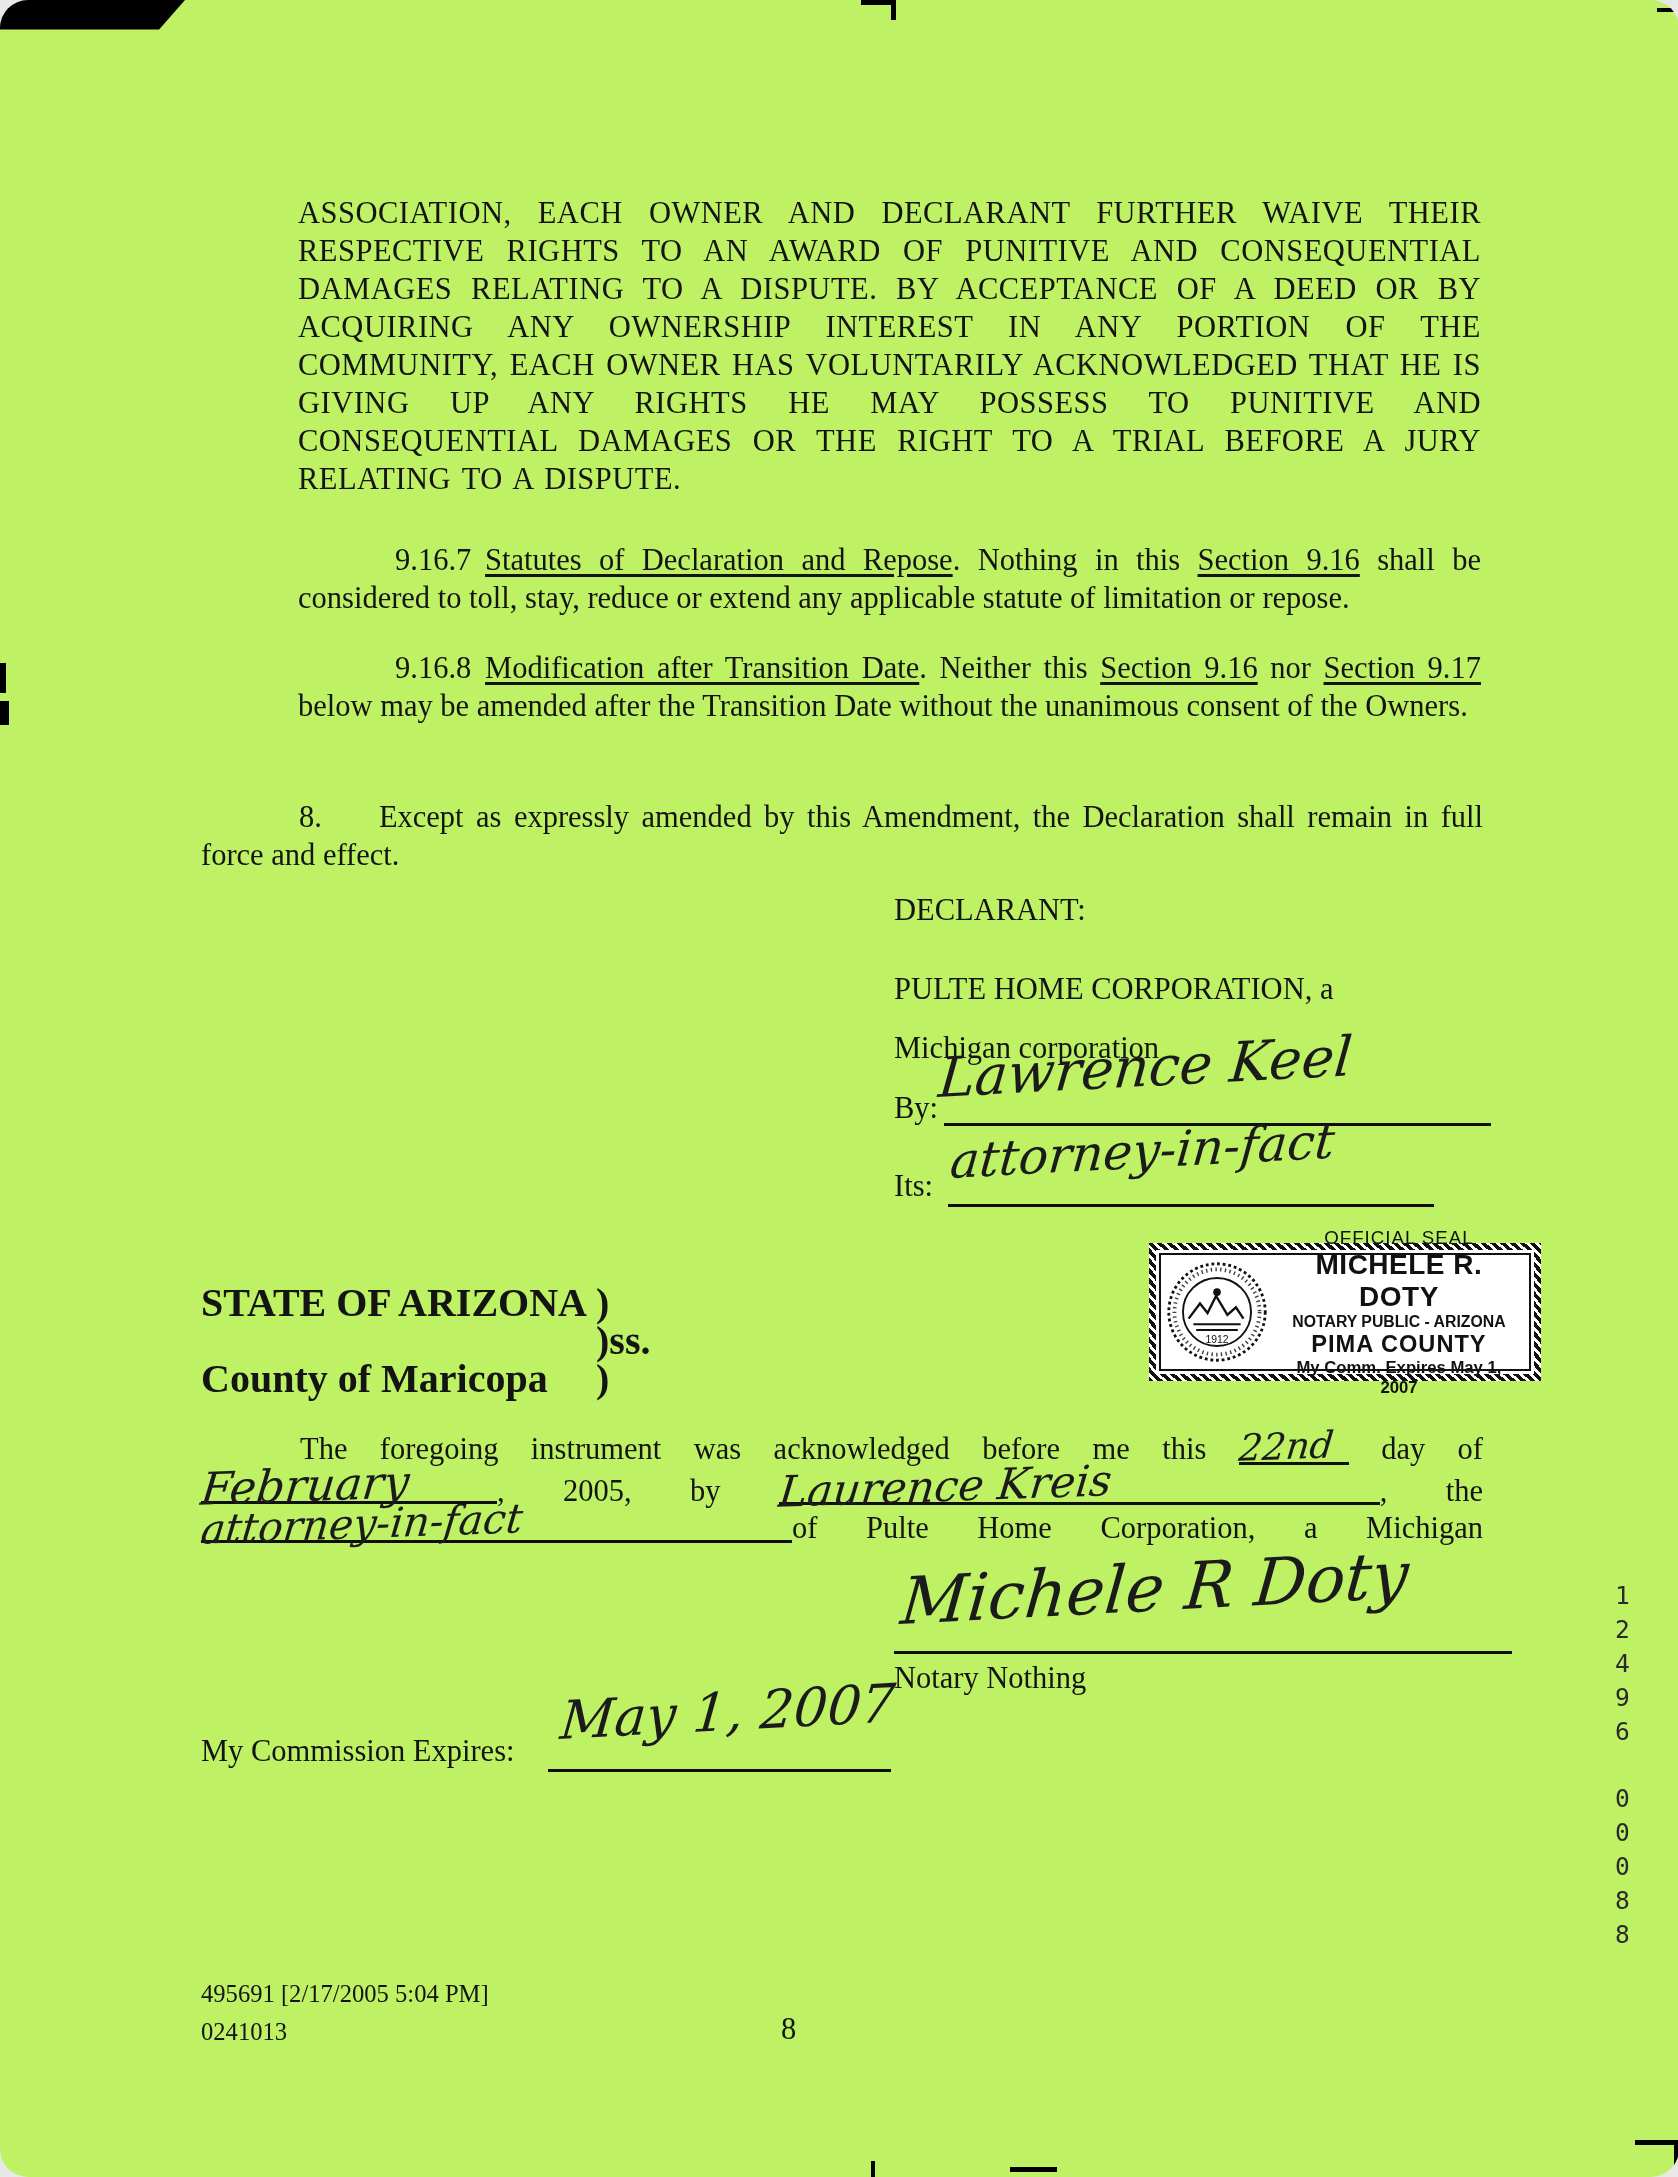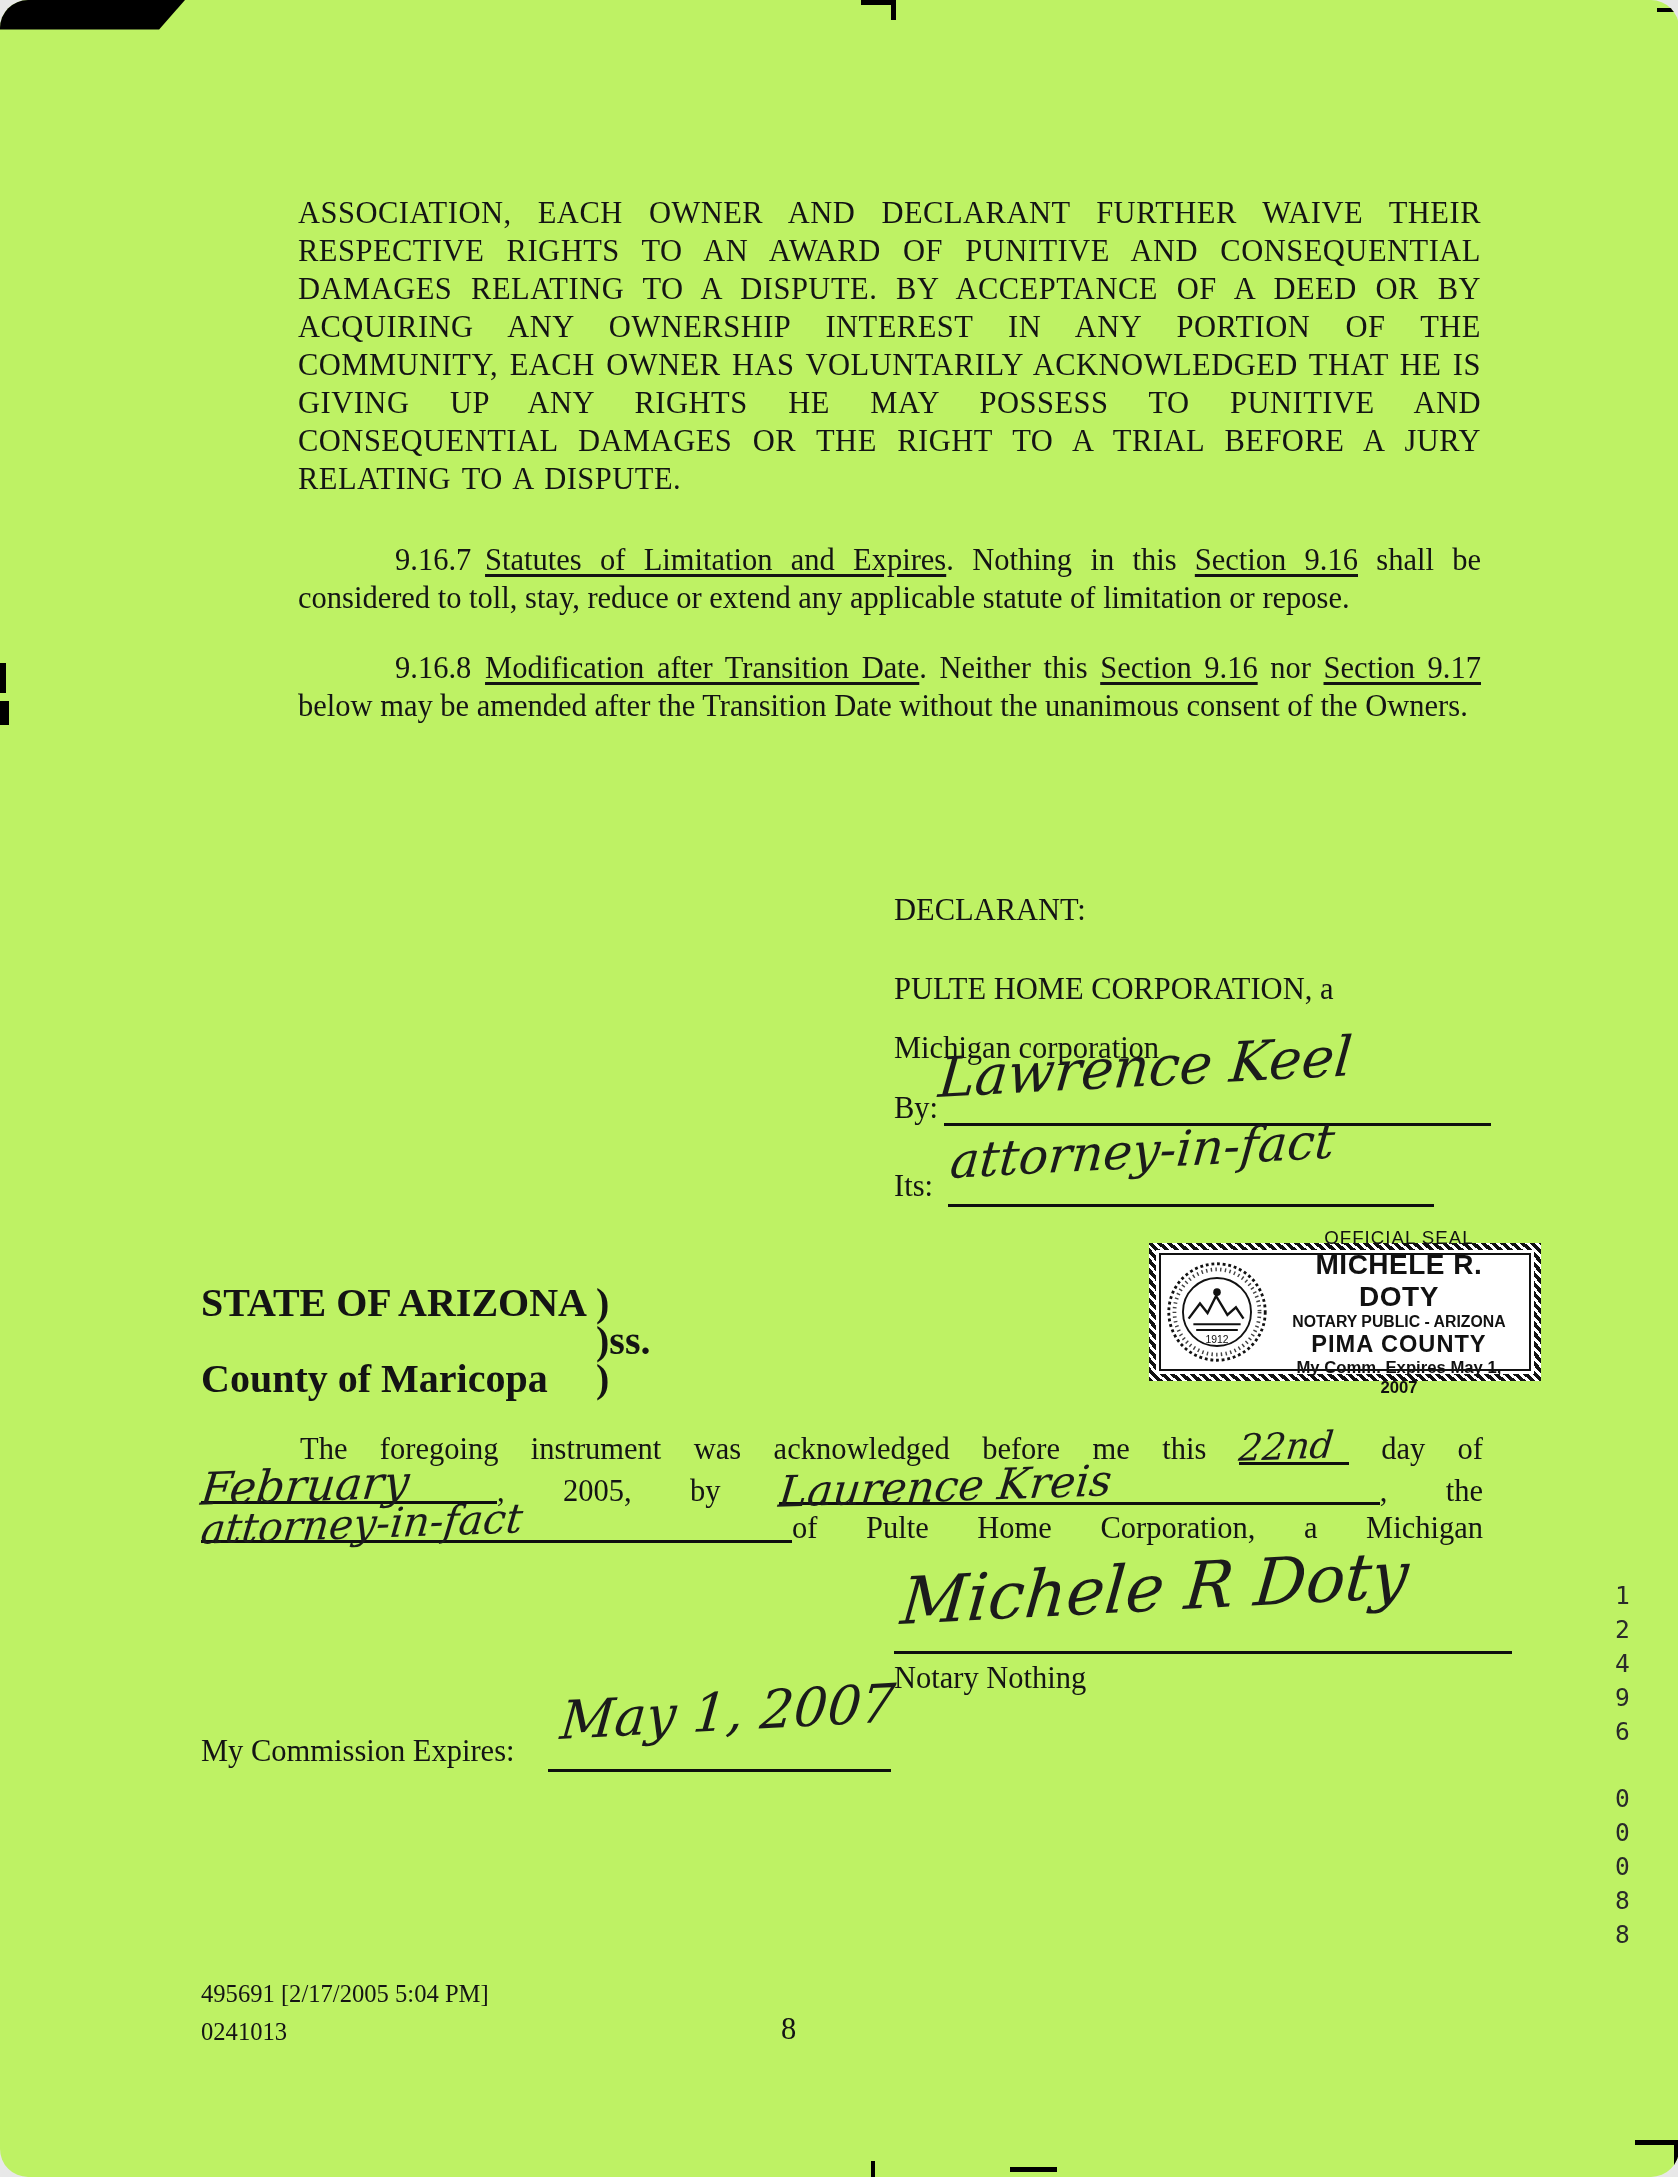--- a/index.html
+++ b/index.html
@@ -117,24 +117,25 @@
   <div class="artifact" style="left:1657px;top:7.9px;width:21.7px;height:3.9px;"></div>
   <div class="artifact" style="left:0;top:663px;width:5.9px;height:29.6px;"></div>
   <div class="artifact" style="left:0;top:701px;width:8.9px;height:23.6px;"></div>
   <div class="artifact" style="left:1635px;top:2140px;width:43px;height:4.9px;"></div>
   <div class="artifact" style="left:1674px;top:2140px;width:4.9px;height:37px;"></div>
   <div class="artifact" style="left:1010px;top:2167px;width:47px;height:4.9px;"></div>
   <div class="artifact" style="left:871px;top:2161px;width:3.9px;height:15.8px;"></div>
 
   <div class="para caps" style="left:298px;top:194px;width:1183px;">ASSOCIATION, EACH OWNER AND DECLARANT FURTHER WAIVE THEIR RESPECTIVE RIGHTS TO AN AWARD OF PUNITIVE AND CONSEQUENTIAL DAMAGES RELATING TO A DISPUTE.  BY ACCEPTANCE OF A DEED OR BY ACQUIRING ANY OWNERSHIP INTEREST IN ANY PORTION OF THE COMMUNITY, EACH OWNER HAS VOLUNTARILY ACKNOWLEDGED THAT HE IS GIVING UP ANY RIGHTS HE MAY POSSESS TO PUNITIVE AND CONSEQUENTIAL DAMAGES OR THE RIGHT TO A TRIAL BEFORE A JURY RELATING TO A DISPUTE.</div>
 
-  <div class="para" style="left:298px;top:541px;width:1183px;text-indent:97px;"><span class="secnum">9.16.7</span><span class="uline">Statutes of Limitation and Expires</span><span>.  Nothing in this </span><span class="uline">Section 9.16</span><span> shall be considered to toll, stay, reduce or extend any applicable statute of limitation or repose.</span></div>
+  <div class="para" style="left:298px;top:541px;width:1183px;text-indent:97px;"><span class="secnum">9.16.7</span><span class="uline">Statutes of Declaration and Repose</span><span>.  Nothing in this </span><span class="uline">Section 9.16</span><span> shall be considered to toll, stay, reduce or extend any applicable statute of limitation or repose.</span></div>
 
   <div class="para" style="left:298px;top:649px;width:1183px;text-indent:97px;"><span class="secnum">9.16.8</span><span class="uline">Modification after Transition Date</span><span>.  Neither this </span><span class="uline">Section 9.16</span><span> nor </span><span class="uline">Section 9.17</span><span> below may be amended after the Transition Date without the unanimous consent of the Owners.</span></div>
 
+  <div class="para" style="left:201px;top:798px;width:1282px;text-indent:98px;"><span class="num8">8.</span><span>Except as expressly amended by this Amendment, the Declaration shall remain in full force and effect.</span></div>
 
   <div>
     <div class="text" style="left:894px;top:891px;">DECLARANT:</div>
     <div class="text" style="left:894px;top:970px;">PULTE HOME CORPORATION, a</div>
     <div class="text" style="left:894px;top:1009px;margin-top:20px;">Michigan corporation</div>
 
     <div class="text" style="left:894px;top:1089px;">By:</div>
     <div class="sig-underline" style="left:944px;top:1123px;width:547px;"></div>
     <span class="hand abs" style="left:936px;top:1046px;font-size:55px;">Lawrence Keel</span>
 

